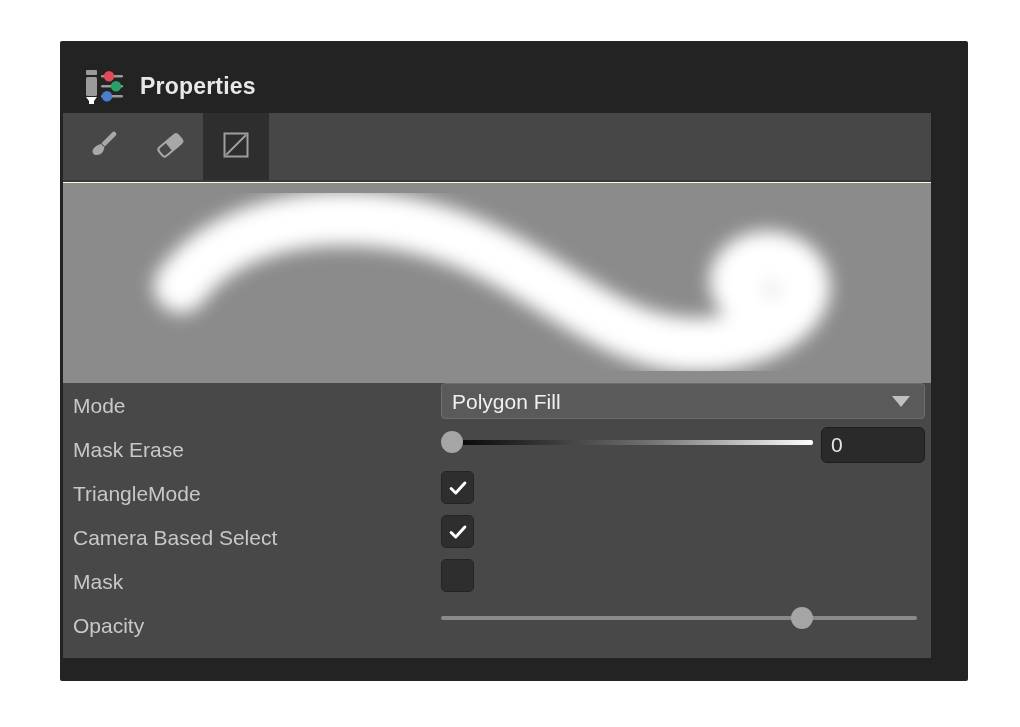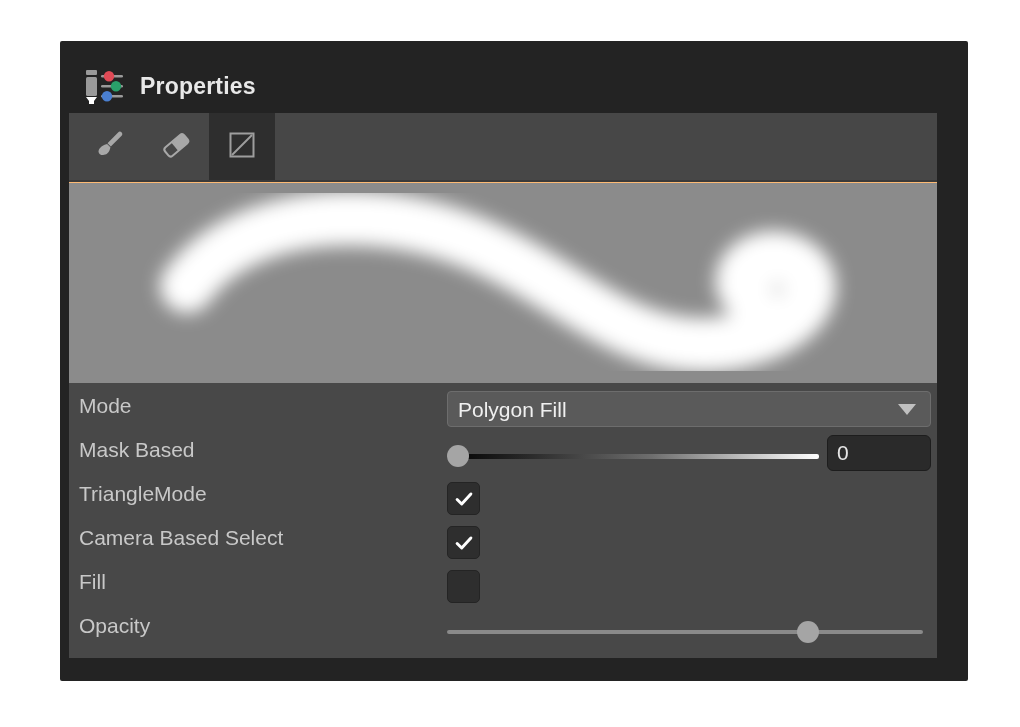--- a/index.html
+++ b/index.html
@@ -57,25 +57,25 @@
     color: #e8e8e8;
     font-size: 23px;
     font-weight: bold;
     letter-spacing: 0.2px;
     line-height: 1;
   }
 
   
   .panel-body {
     position: absolute;
-    left: 9px;
+    left: 3px;
     top: 72px;
     width: 868px;
     height: 545px;
-    background: #fdba74;
+    background: #fef9c3;
   }
 
   
   .toolbar {
     position: absolute;
     left: 0;
     top: 0;
     width: 868px;
     height: 68px;
     background: #474747;
@@ -151,21 +151,21 @@
     font-size: 21px;
     line-height: 1;
     white-space: nowrap;
   }
 
   .row-control {
     position: absolute;
     left: 378px;
     right: 6px;
     display: flex;
-    align-items: flex-end;
+    align-items: flex-start;
     height: 44px;
   }
 
   
   .dropdown {
     width: 100%;
     height: 36px;
     background: #5a5a5a;
     border: 1px solid #6d6d6d;
     border-radius: 4px;
@@ -344,21 +344,21 @@
           <div class="row-label">Mode</div>
           <div class="row-control">
             <div class="dropdown">
               <span class="dropdown-value">Polygon Fill</span>
               <span class="caret"></span>
             </div>
           </div>
         </div>
 
         <div class="row">
-          <div class="row-label">Mask Based</div>
+          <div class="row-label">Mask Erase</div>
           <div class="row-control">
             <div class="slider">
               <div class="slider-track gradient"></div>
               <div class="slider-handle" id="mask-handle" style="left: 0px;"></div>
             </div>
             <div class="numfield">0</div>
           </div>
         </div>
 
         <div class="row">
@@ -377,21 +377,21 @@
           <div class="row-control">
             <div class="checkbox">
               <svg viewBox="0 0 24 24" width="22" height="22">
                 <path d="M4.5 12.5 L9.5 17.5 L19.5 6.5" fill="none" stroke="#ffffff" stroke-width="3.2" stroke-linecap="round" stroke-linejoin="round"></path>
               </svg>
             </div>
           </div>
         </div>
 
         <div class="row">
-          <div class="row-label">Fill</div>
+          <div class="row-label">Mask</div>
           <div class="row-control">
             <div class="checkbox"></div>
           </div>
         </div>
 
         <div class="row">
           <div class="row-label">Opacity</div>
           <div class="row-control">
             <div class="slider">
               <div class="slider-track flat"></div>

